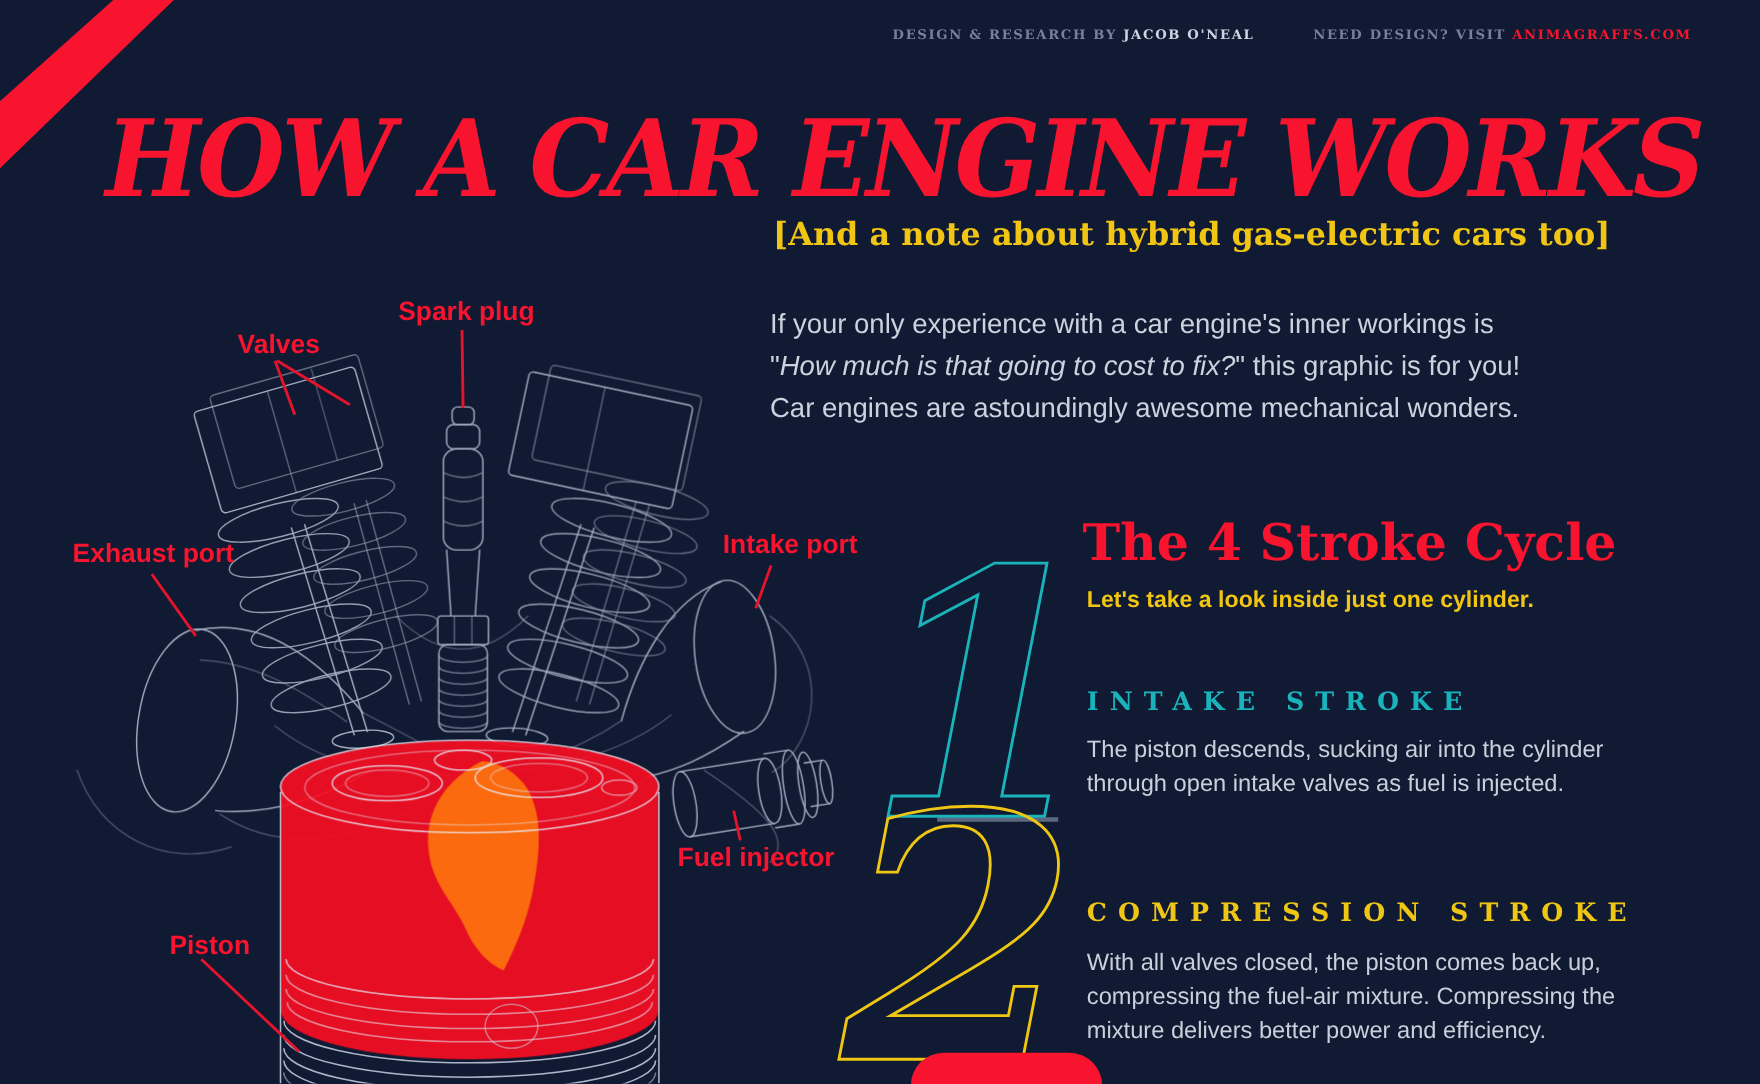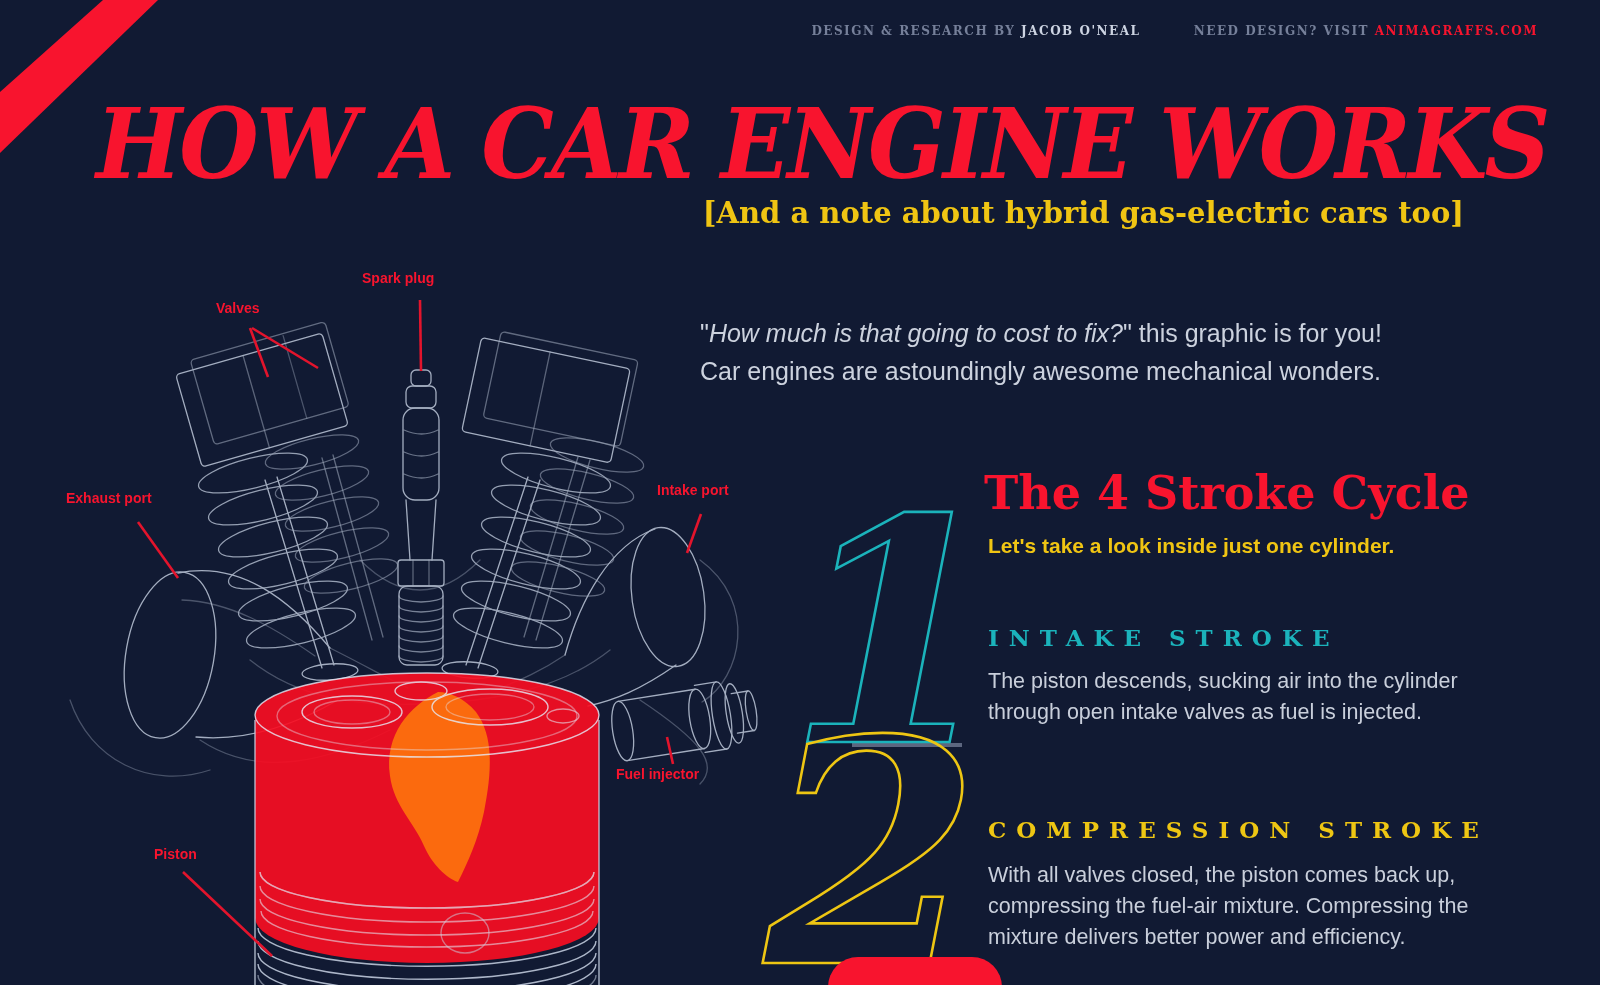--- a/index.html
+++ b/index.html
@@ -35,21 +35,21 @@
     font-size:29px;color:#f0c513;white-space:nowrap;margin-left:17px;
   }
   .intro{
     left:700px;top:276px;width:800px;
     font-size:25px;line-height:38px;color:#ccd2de;
   }
   .intro i{font-style:italic;}
 
   
   .dlabel{
-    font-weight:bold;font-size:14px;color:#f8142e;white-space:nowrap;
+    font-weight:bold;font-size:24px;color:#f8142e;white-space:nowrap;
   }
   .lbl-valves{left:216px;top:300px;}
   .lbl-spark{left:362px;top:270px;}
   .lbl-exhaust{left:66px;top:490px;}
   .lbl-intake{left:657px;top:482px;}
   .lbl-fuel{left:616px;top:766px;}
   .lbl-piston{left:110px;top:846px;margin-left:44px;}
 
   
   .cycle-heading{
@@ -260,21 +260,21 @@
     <span class="name">JACOB O'NEAL</span>
     <span class="gap"></span>
     <span>NEED DESIGN? VISIT</span>
     <span class="site">ANIMAGRAFFS.COM</span>
   </div>
 
   <div class="abs title">HOW A CAR ENGINE WORKS</div>
   <div class="abs subtitle">[And a note about hybrid gas-electric cars too]</div>
 
   <div class="abs intro">
-    <br>
+    <span>If your only experience with a car engine's inner workings is</span><br>
     <span>"</span><i>How much is that going to cost to fix?</i><span>" this graphic is for you!</span><br>
     <span>Car engines are astoundingly awesome mechanical wonders.</span><br>
   </div>
 
   <div class="abs dlabel lbl-valves">Valves</div>
   <div class="abs dlabel lbl-spark">Spark plug</div>
   <div class="abs dlabel lbl-exhaust">Exhaust port</div>
   <div class="abs dlabel lbl-intake">Intake port</div>
   <div class="abs dlabel lbl-fuel">Fuel injector</div>
   <div class="abs dlabel lbl-piston">Piston</div>

